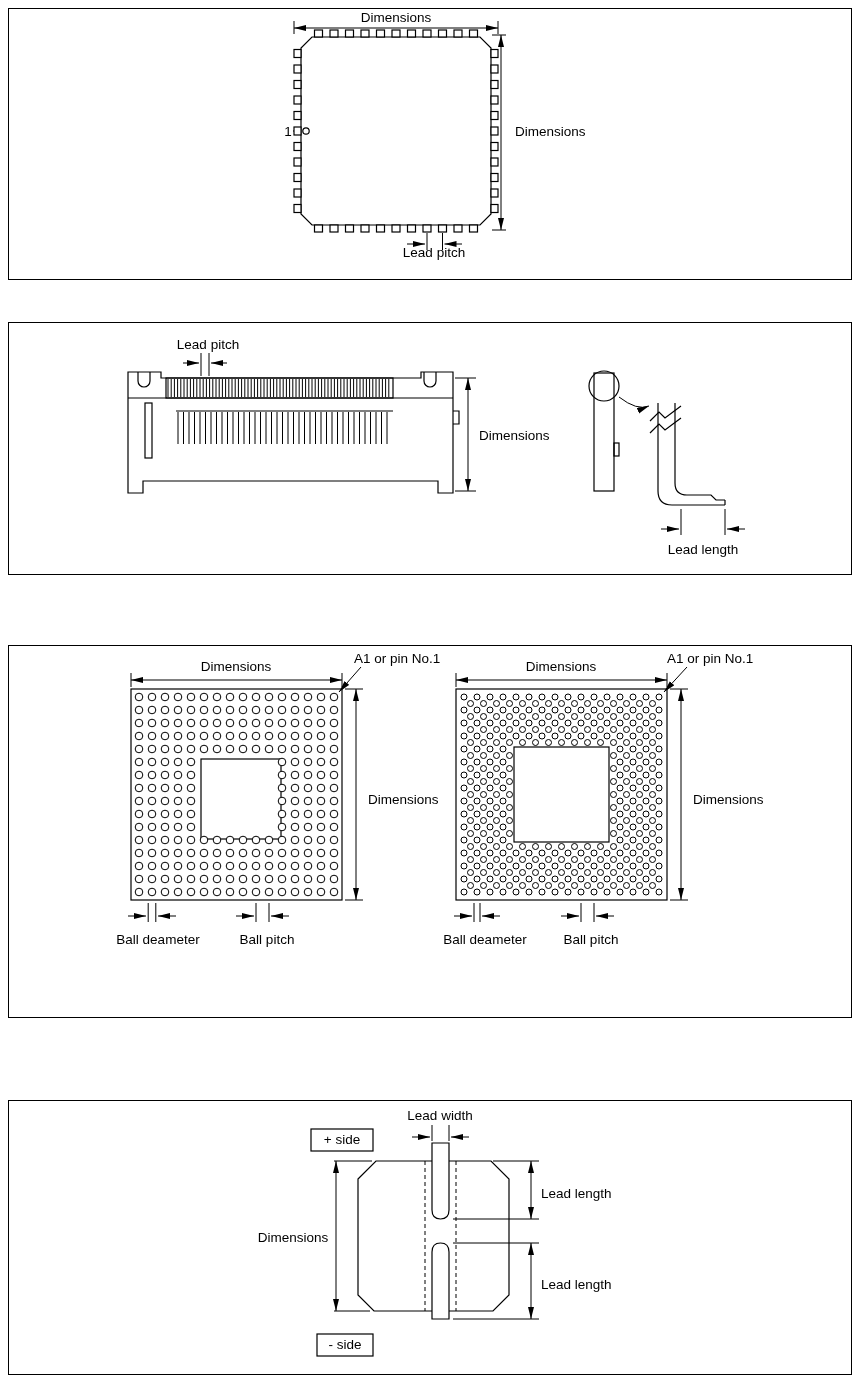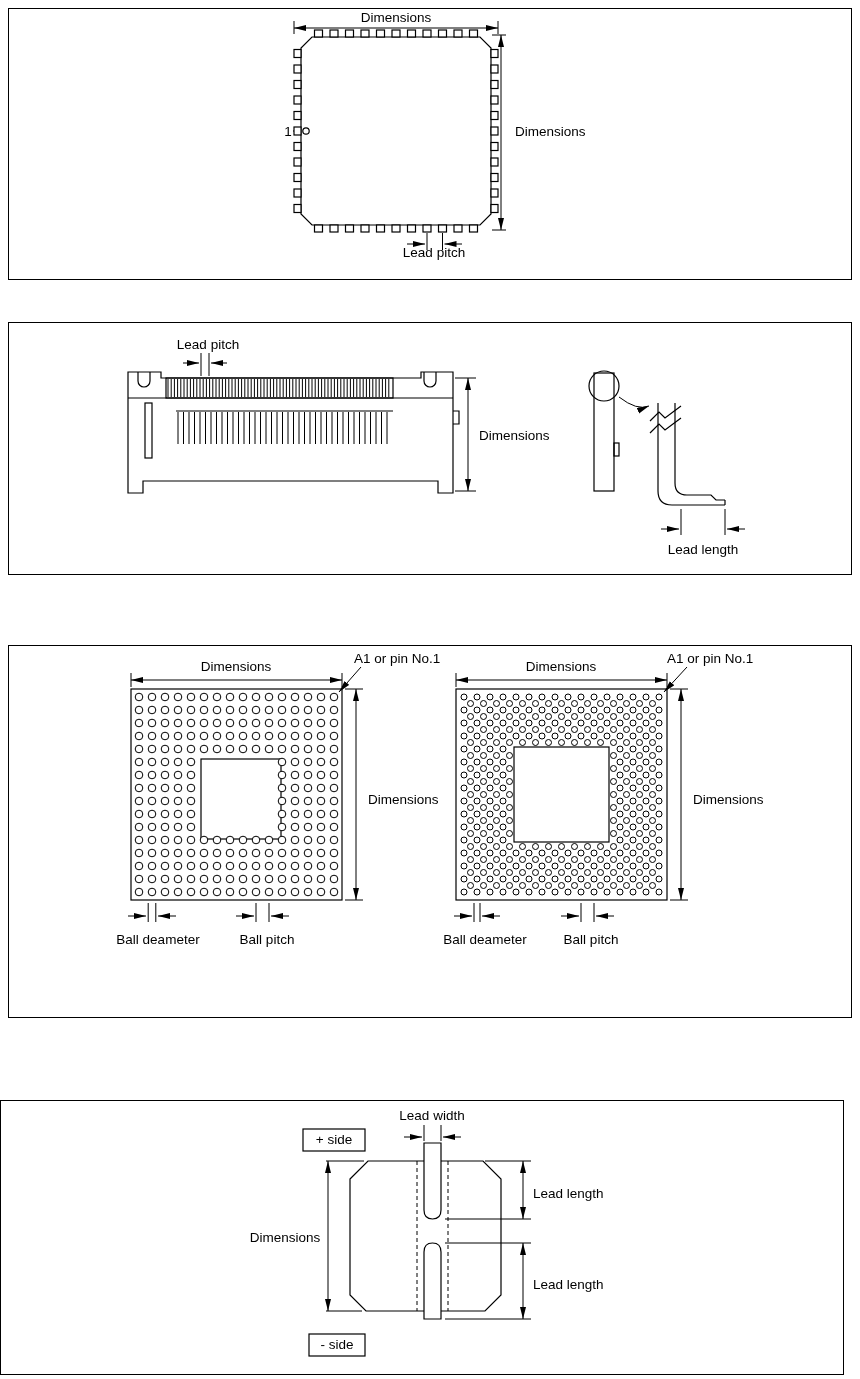--- a/index.html
+++ b/index.html
@@ -1,21 +1,21 @@
 <!DOCTYPE html>
 <html><head>
 <meta charset="utf-8">
 <style>
   html,body{margin:0;padding:0;background:#fff;}
   .page{position:relative;width:860px;height:1379px;background:#fff;font-family:"Liberation Sans",sans-serif;}
   .panel{position:absolute;border:1px solid #000;background:#fff;box-sizing:border-box;}
   #panel1{left:8px;top:8px;width:844px;height:272px;}
   #panel2{left:8px;top:322px;width:844px;height:253px;}
   #panel3{left:8px;top:645px;width:844px;height:373px;}
-  #panel4{left:0;top:1100px;width:844px;height:275px;}
+  #panel4{left:8px;top:1100px;width:844px;height:275px;}
   .panel svg{position:absolute;left:0;top:0;}
   svg line, svg path, svg rect, svg circle, svg polygon, svg polyline{stroke:#000;stroke-width:1.2;fill:none;}
   svg .dim{stroke-width:1;}
   svg .wfill{fill:#fff;}
   svg .cline{stroke-dasharray:12 3 3 3;stroke-width:1;}
   svg .dash{stroke-dasharray:4 3;stroke-width:1;}
   svg .hatch line{stroke-width:1;}
   svg .comb line{stroke-width:1;}
   svg .balls circle{fill:#fff;stroke-width:1;}
   svg text{fill:#000;stroke:none;font-size:13.5px;font-family:"Liberation Sans",sans-serif;}

